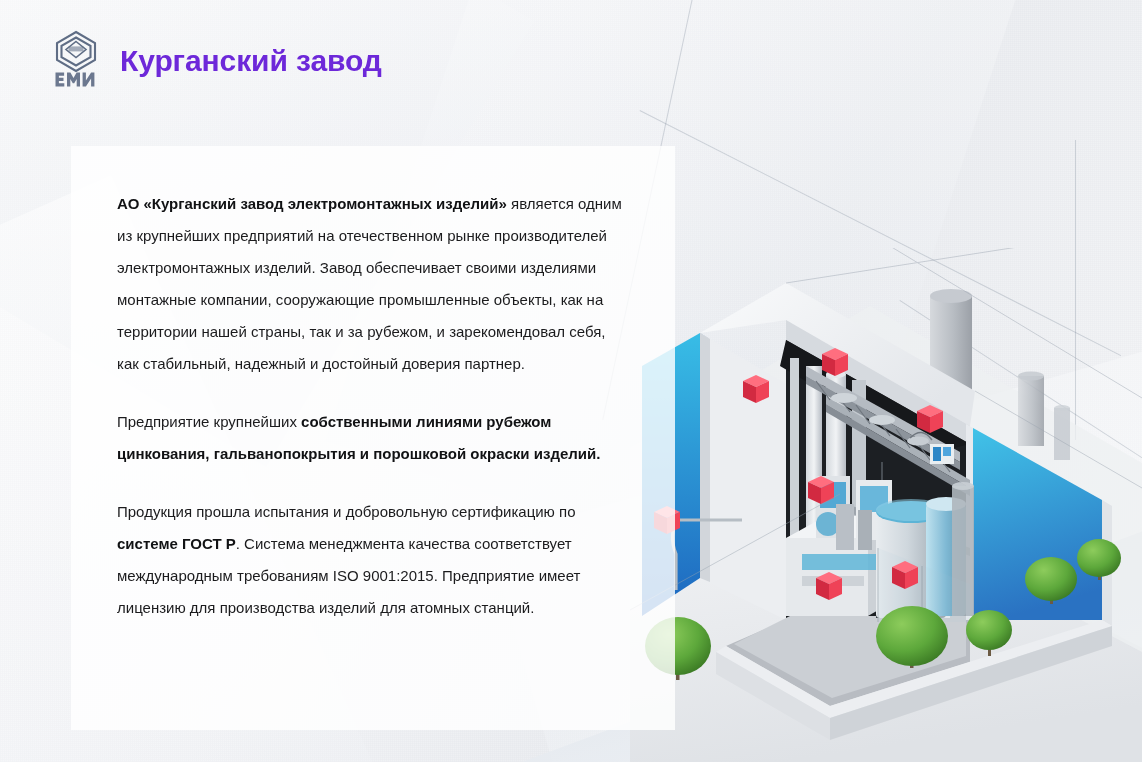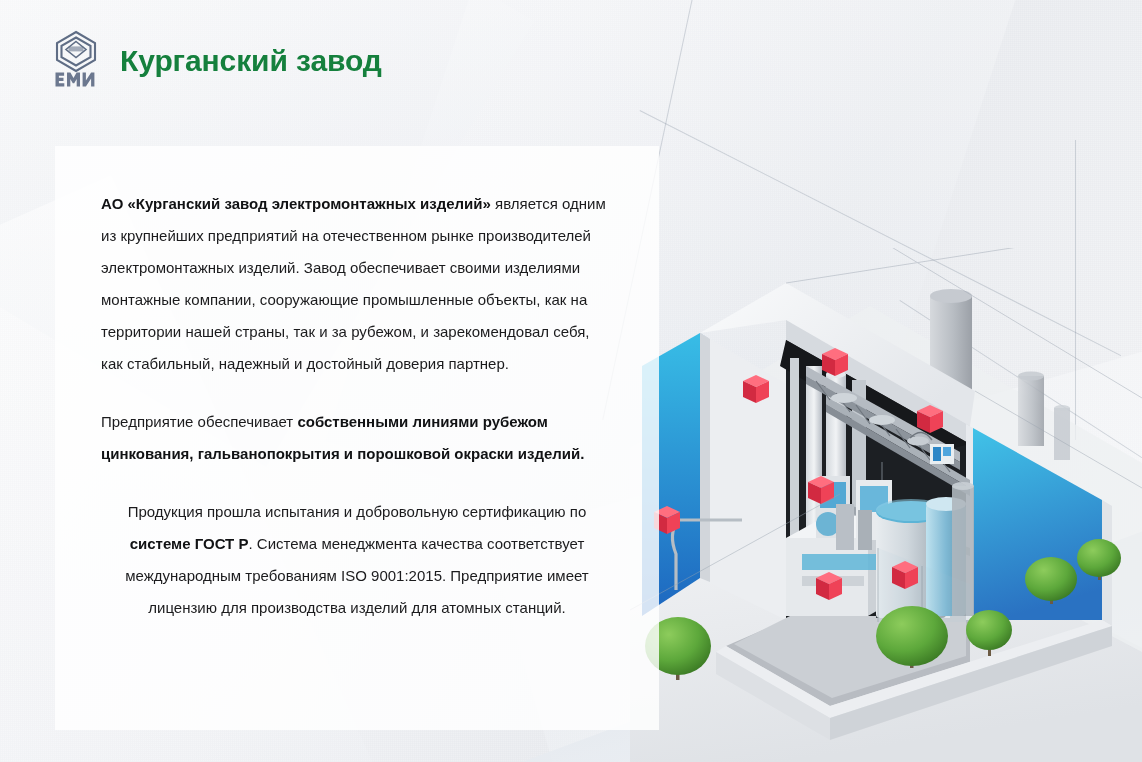--- a/index.html
+++ b/index.html
@@ -69,50 +69,50 @@
     position: absolute;
     top: 30px;
     left: 52px;
     display: flex;
     align-items: center;
     gap: 20px;
     z-index: 6;
   }
   .logo-mark { width: 48px; height: 62px; flex: 0 0 auto; display:block; }
   .title-block {
-    color: #15803d;
+    color: #6d28d9;
     font-weight: 700;
     font-size: 30px;
     line-height: 1.22;
     letter-spacing: -0.1px;
     white-space: nowrap;
   }
   .title-line { display: block; }
 
   
   .text-card {
     position: absolute;
-    left: 55px;
+    left: 71px;
     top: 146px;
     width: 604px;
     height: 584px;
     background: rgba(255,255,255,.82);
     z-index: 5;
   }
   .card-inner {
     padding: 42px 46px 0 46px;
   }
   .para {
     color: #1b1b1d;
     font-size: 15px;
     line-height: 32px;
     margin: 0 0 26px 0;
     max-width: 520px;
   }
-  .para:last-child { margin-bottom: 12px; text-align: center; }
+  .para:last-child { margin-bottom: 12px; }
   .para b, .para strong { font-weight: 700; color: #111214; }
 
   
   .illus {
     position: absolute;
     right: 0;
     top: 248px;
     width: 512px;
     height: 514px;
     z-index: 4;
@@ -156,21 +156,21 @@
       <span class="title-line">Курганский завод</span>
     </div>
   </div>
 
   <div class="text-card">
     <div class="card-inner">
       <p class="para">
         <b>АО «Курганский завод электромонтажных изделий»</b><span> является одним из крупнейших предприятий на отечественном рынке производителей электромонтажных изделий. Завод обеспечивает своими изделиями монтажные компании, сооружающие промышленные объекты, как на территории нашей страны, так и за рубежом, и зарекомендовал себя, как стабильный, надежный и достойный доверия партнер.</span>
       </p>
       <p class="para">
-        <span>Предприятие обеспечивает </span><b>собственными линиями рубежом цинкования, гальванопокрытия и порошковой окраски изделий.</b><span></span>
+        <span>Предприятие крупнейших </span><b>собственными линиями рубежом цинкования, гальванопокрытия и порошковой окраски изделий.</b><span></span>
       </p>
       <p class="para">
         <span>Продукция прошла испытания и добровольную сертификацию по </span><b>системе ГОСТ Р</b><span>. Система менеджмента качества соответствует международным требованиям ISO 9001:2015. Предприятие имеет лицензию для производства изделий для атомных станций.</span>
       </p>
     </div>
   </div>
 
   <div class="illus">
     <svg viewBox="0 0 512 514">
       <defs>

